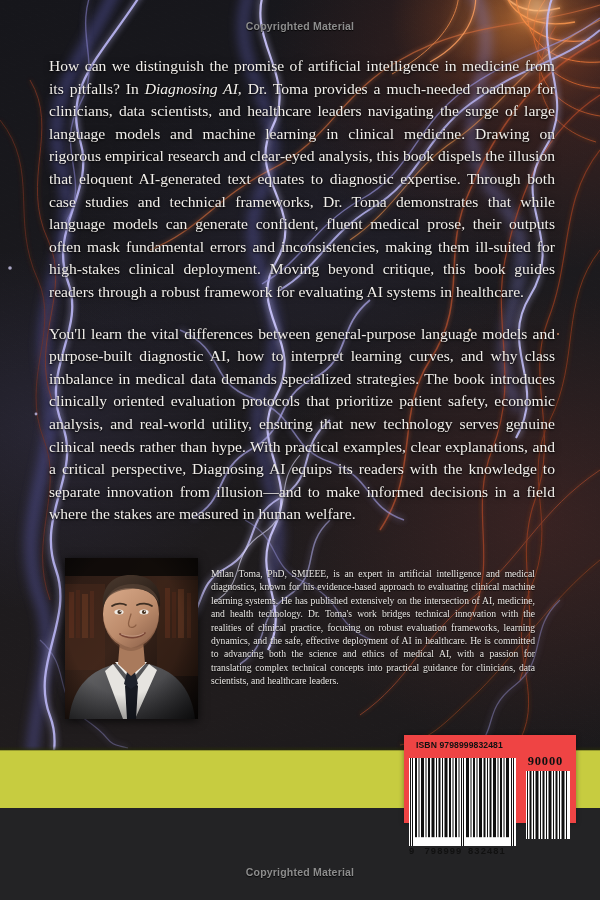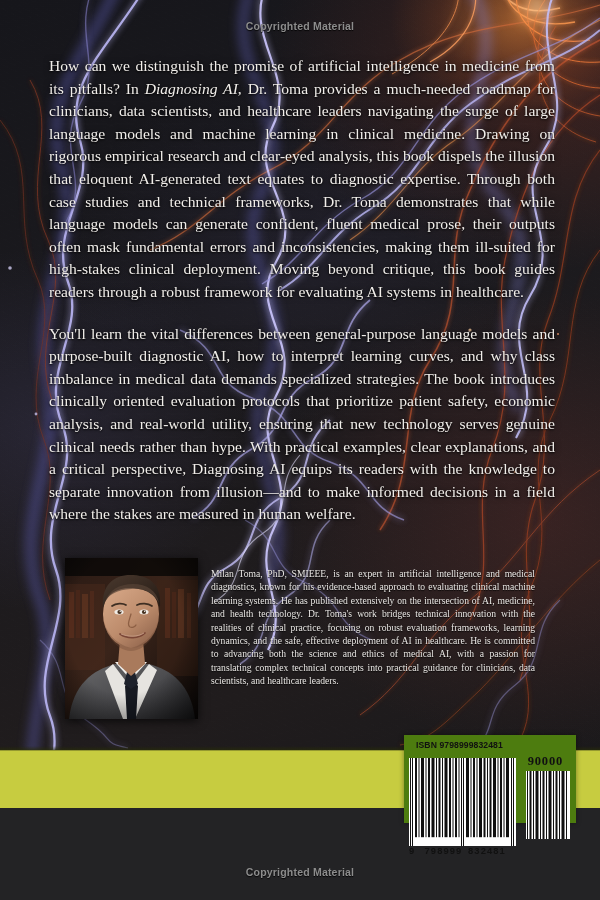--- a/index.html
+++ b/index.html
@@ -119,21 +119,21 @@
     background: linear-gradient(to bottom, rgba(0,0,0,0) 0%, rgba(40,44,10,0.85) 100%);
   }
 
   
   .barcode-panel {
     position: absolute;
     left: 404px;
     top: 735px;
     width: 172px;
     height: 88px;
-    background: #4d7c0f;
+    background: #ef4444;
     box-shadow: 0 0 5px rgba(0,0,0,0.4);
   }
   .isbn-line {
     position: absolute;
     left: 12px;
     top: 5px;
     font-family: "Liberation Sans", sans-serif;
     font-size: 8.6px;
     font-weight: bold;
     color: #111;

